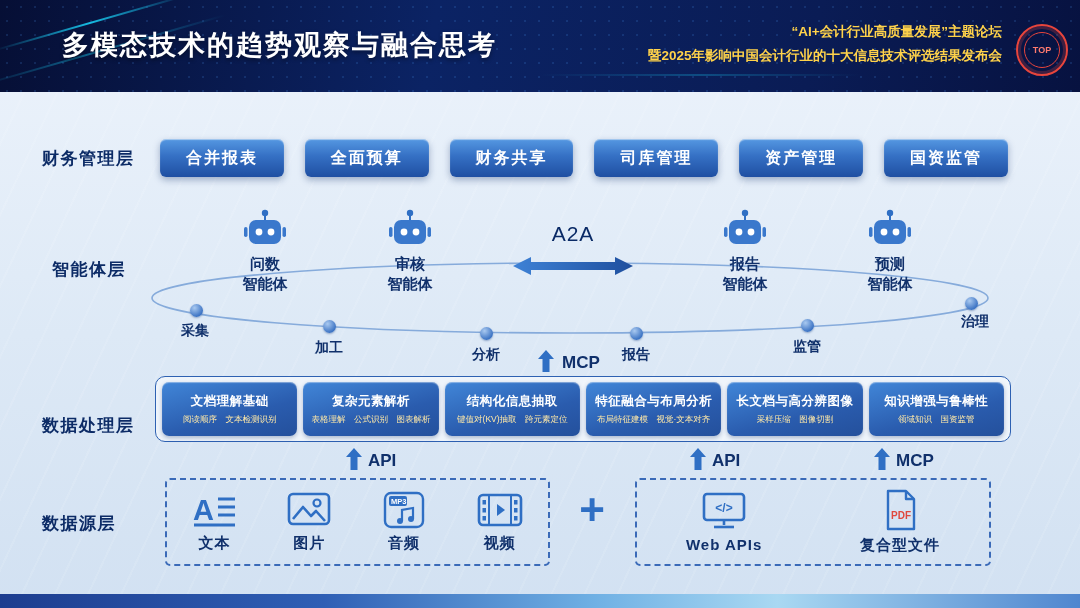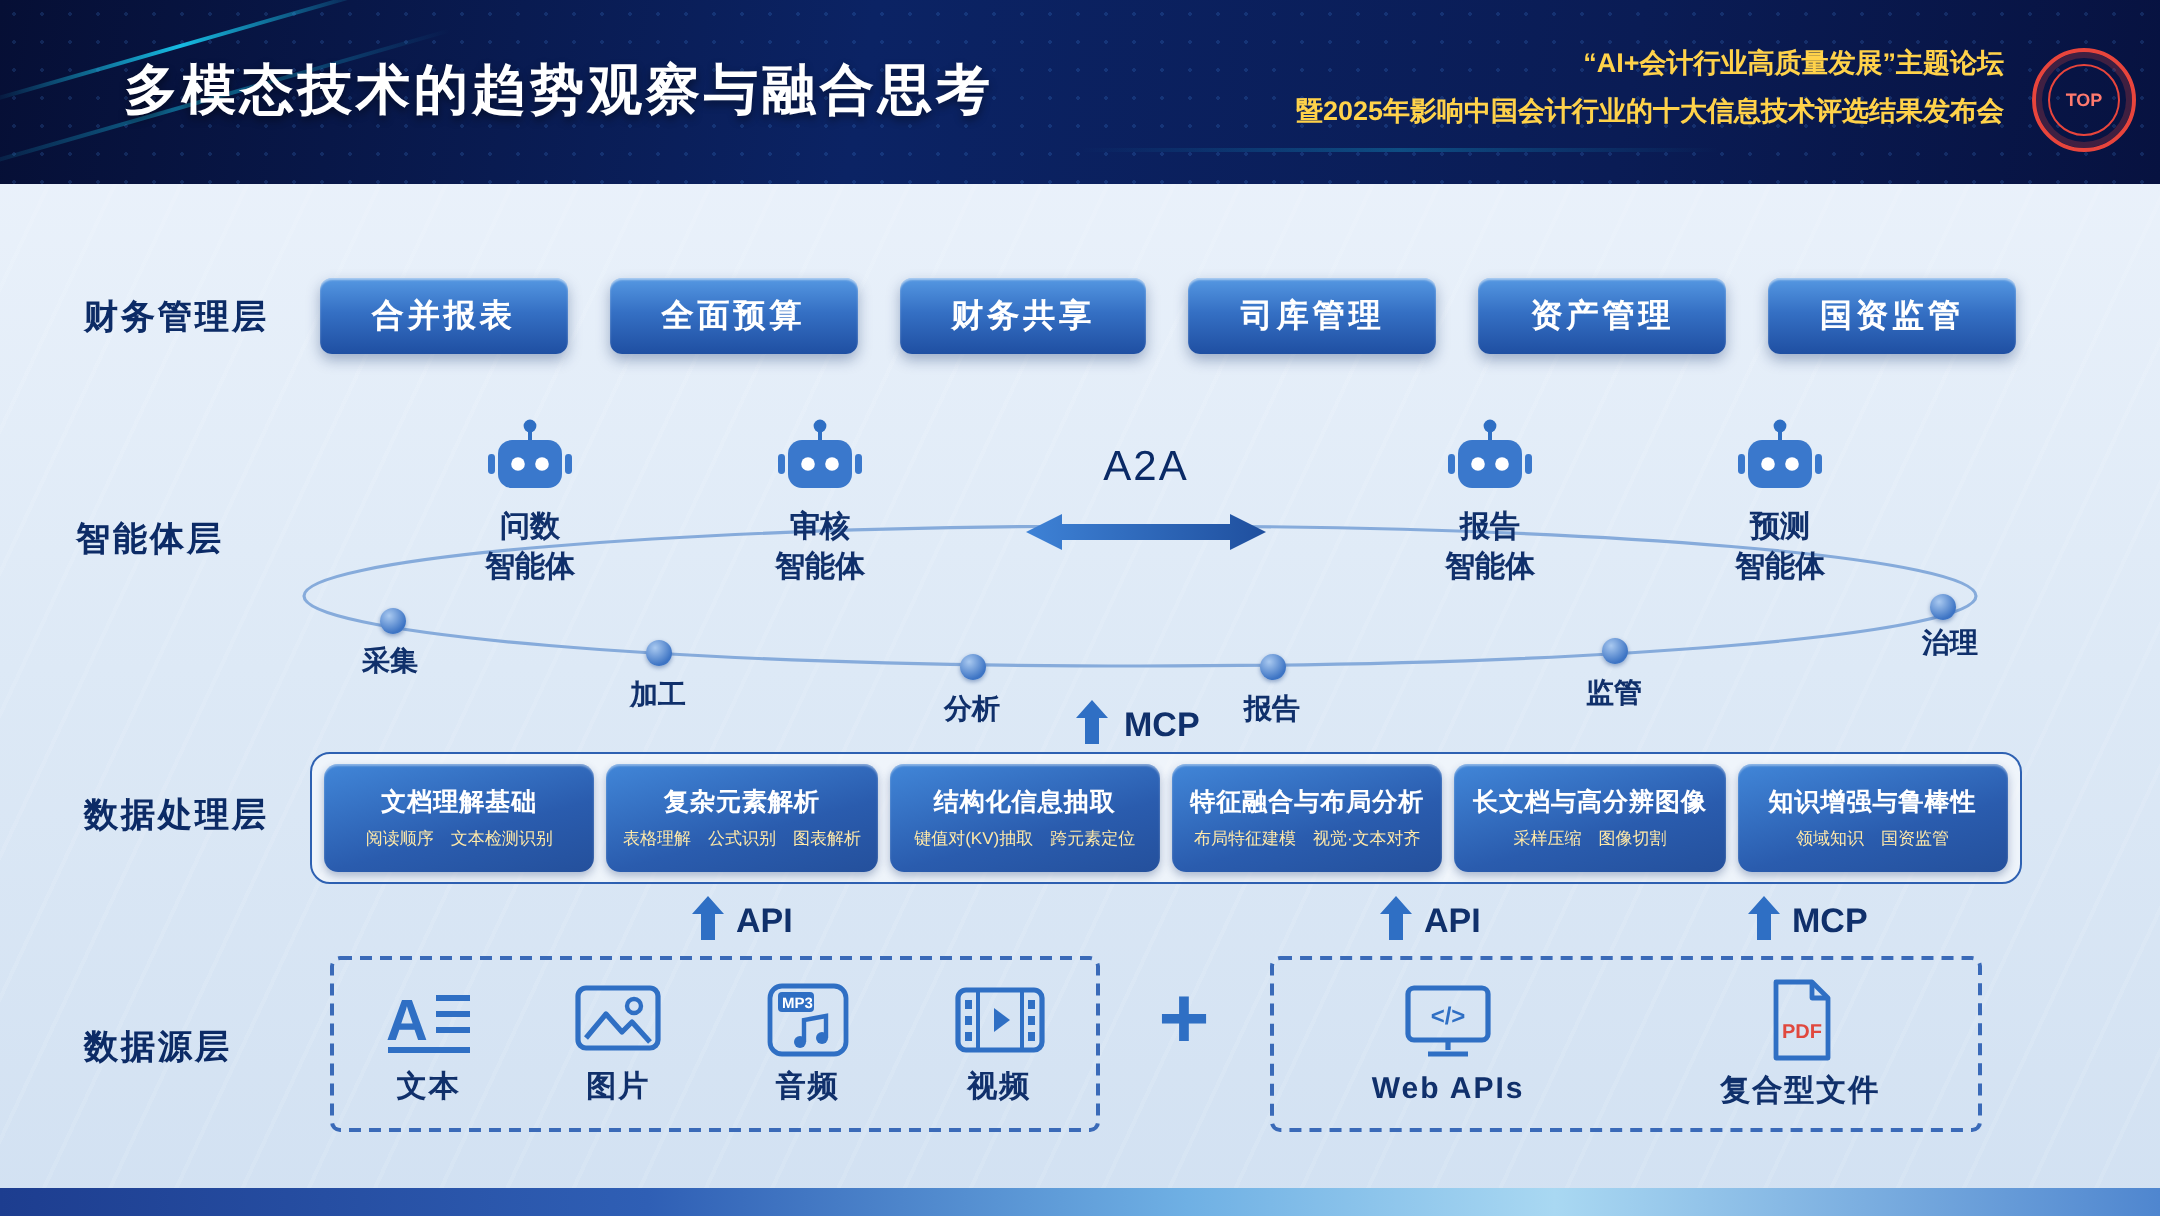--- a/index.html
+++ b/index.html
@@ -81,22 +81,22 @@
     <div class="hdr-right">
       <div>“AI+会计行业高质量发展”主题论坛</div>
       <div>暨2025年影响中国会计行业的十大信息技术评选结果发布会</div>
     </div>
     <div class="seal">
       <div class="seal-inner">TOP</div>
     </div>
   </div>
 
   <div class="layer-label" style="left:42px; top:147px;">财务管理层</div>
-  <div class="layer-label" style="left:38px; top:258px;text-align:right;">智能体层</div>
-  <div class="layer-label" style="left:42px; top:396px;">数据处理层</div>
+  <div class="layer-label" style="left:52px; top:258px;text-align:right;">智能体层</div>
+  <div class="layer-label" style="left:42px; top:414px;">数据处理层</div>
   <div class="layer-label" style="left:42px; top:512px;">数据源层</div>
 
   <div class="btn-row">
     <div class="fin-btn">合并报表</div>
     <div class="fin-btn">全面预算</div>
     <div class="fin-btn">财务共享</div>
     <div class="fin-btn">司库管理</div>
     <div class="fin-btn">资产管理</div>
     <div class="fin-btn">国资监管</div>
   </div>

